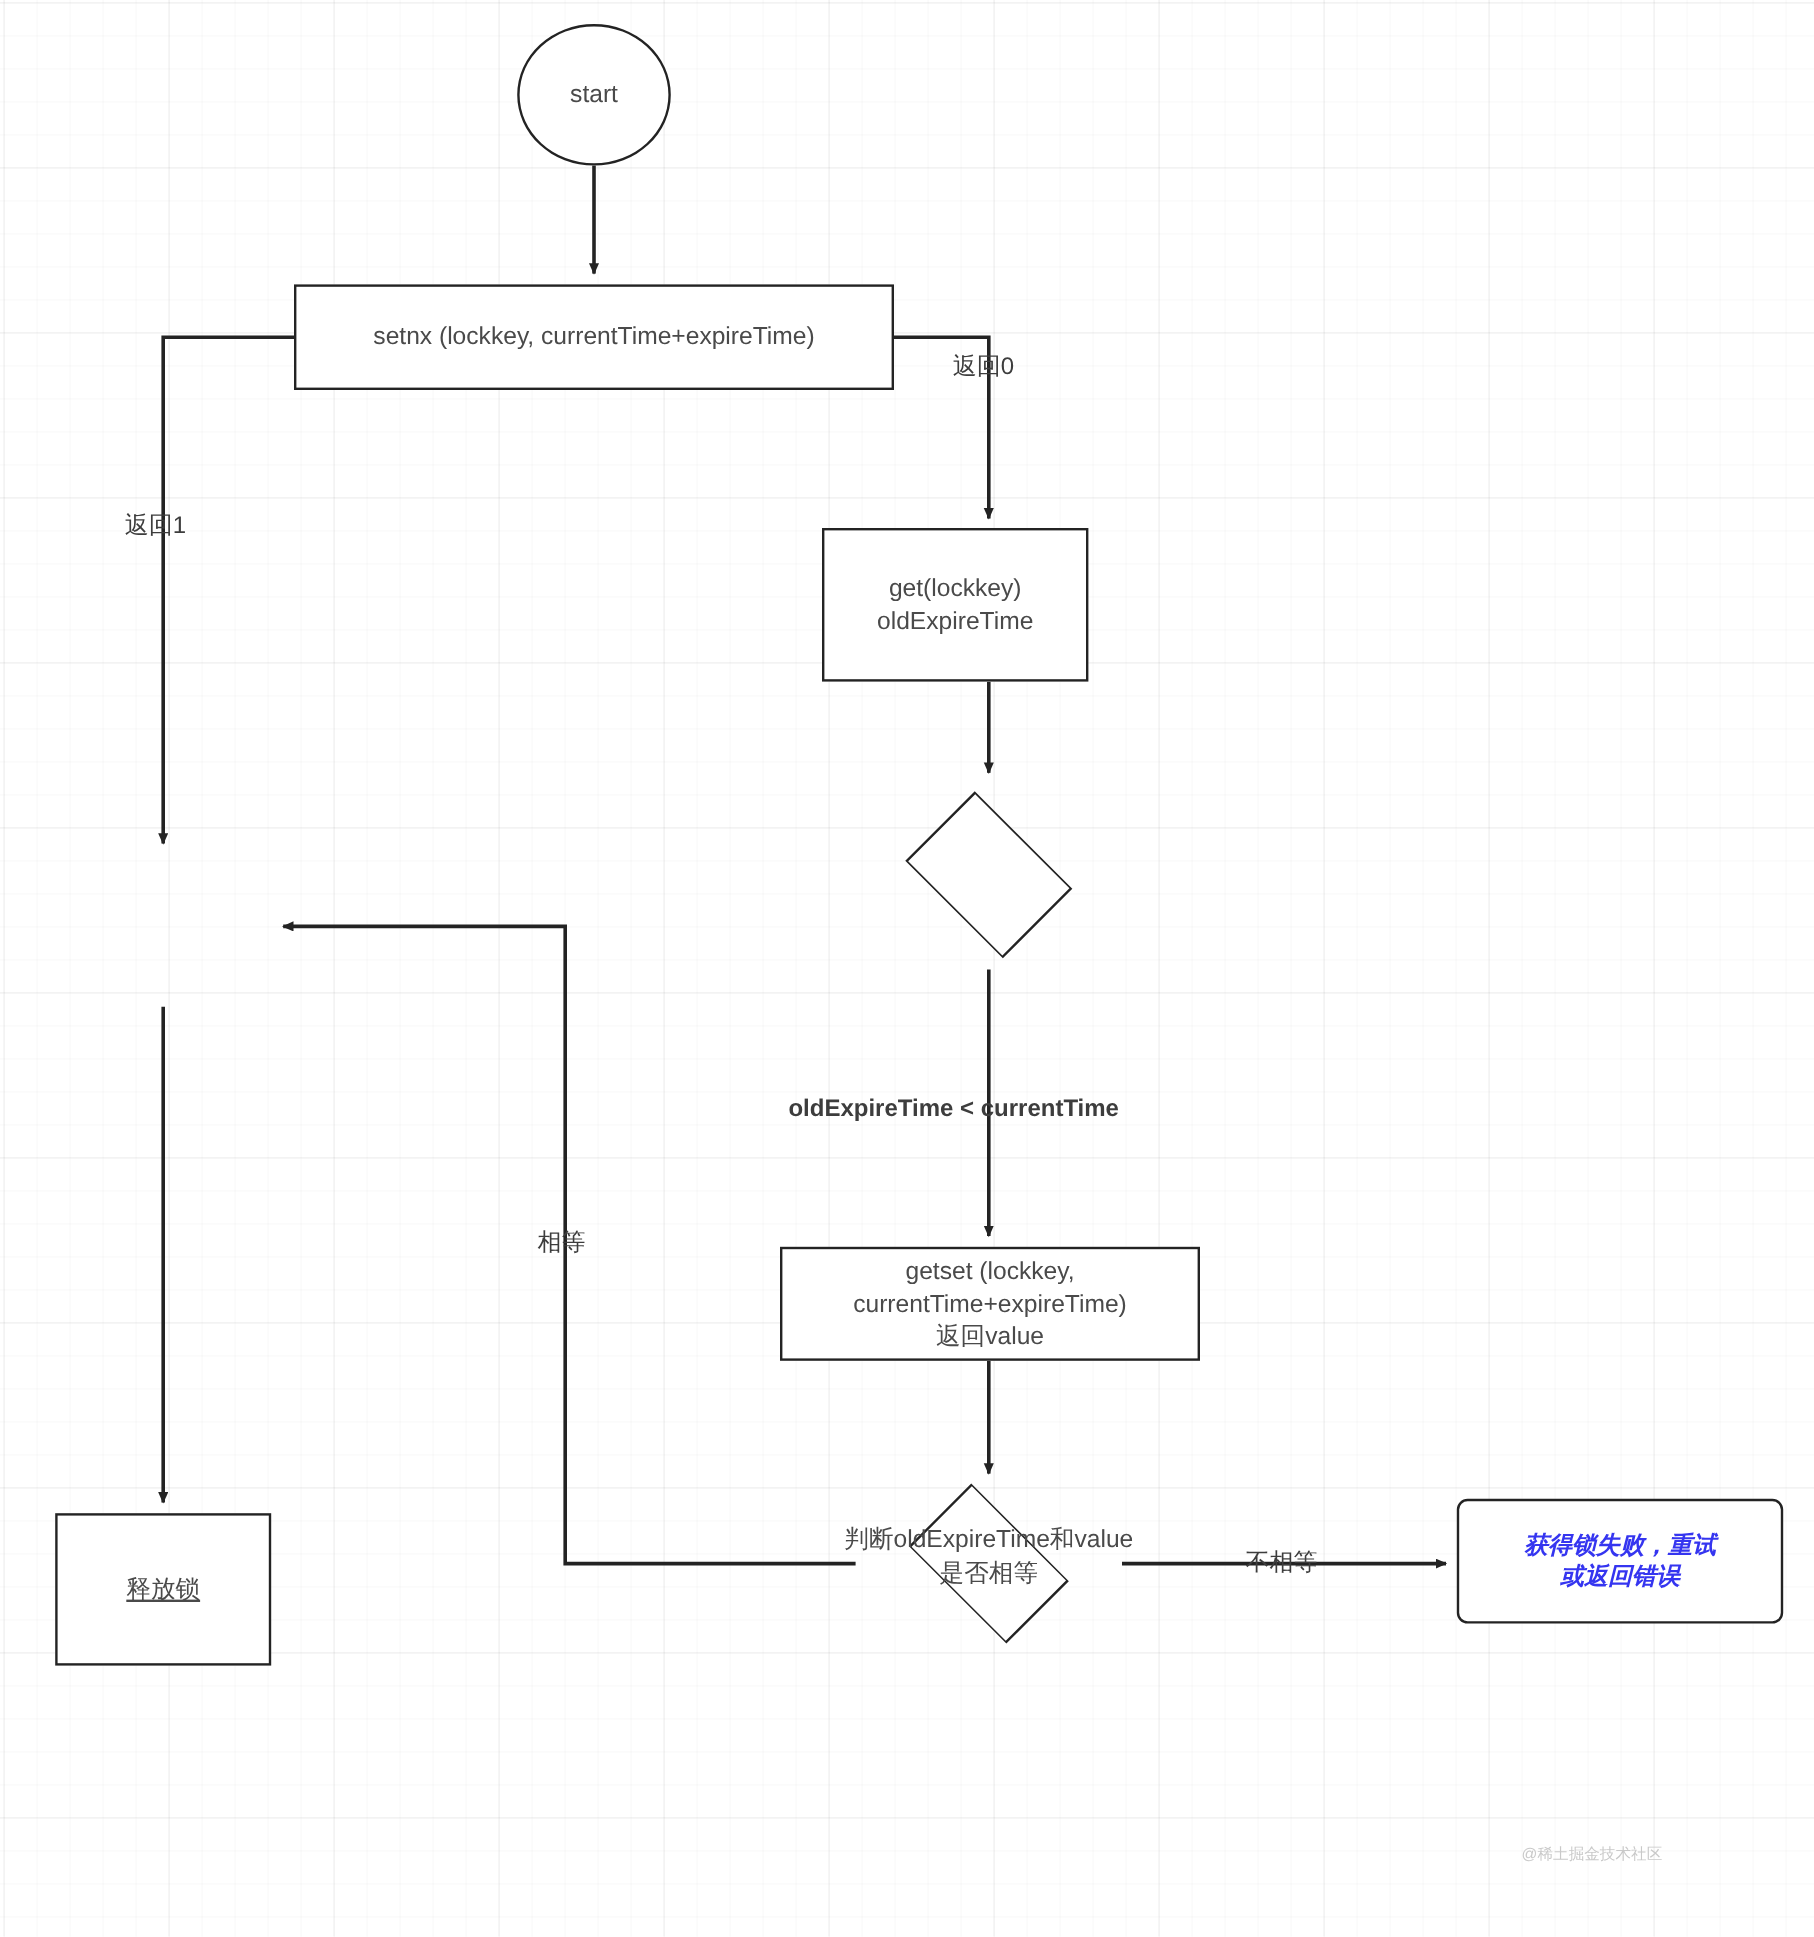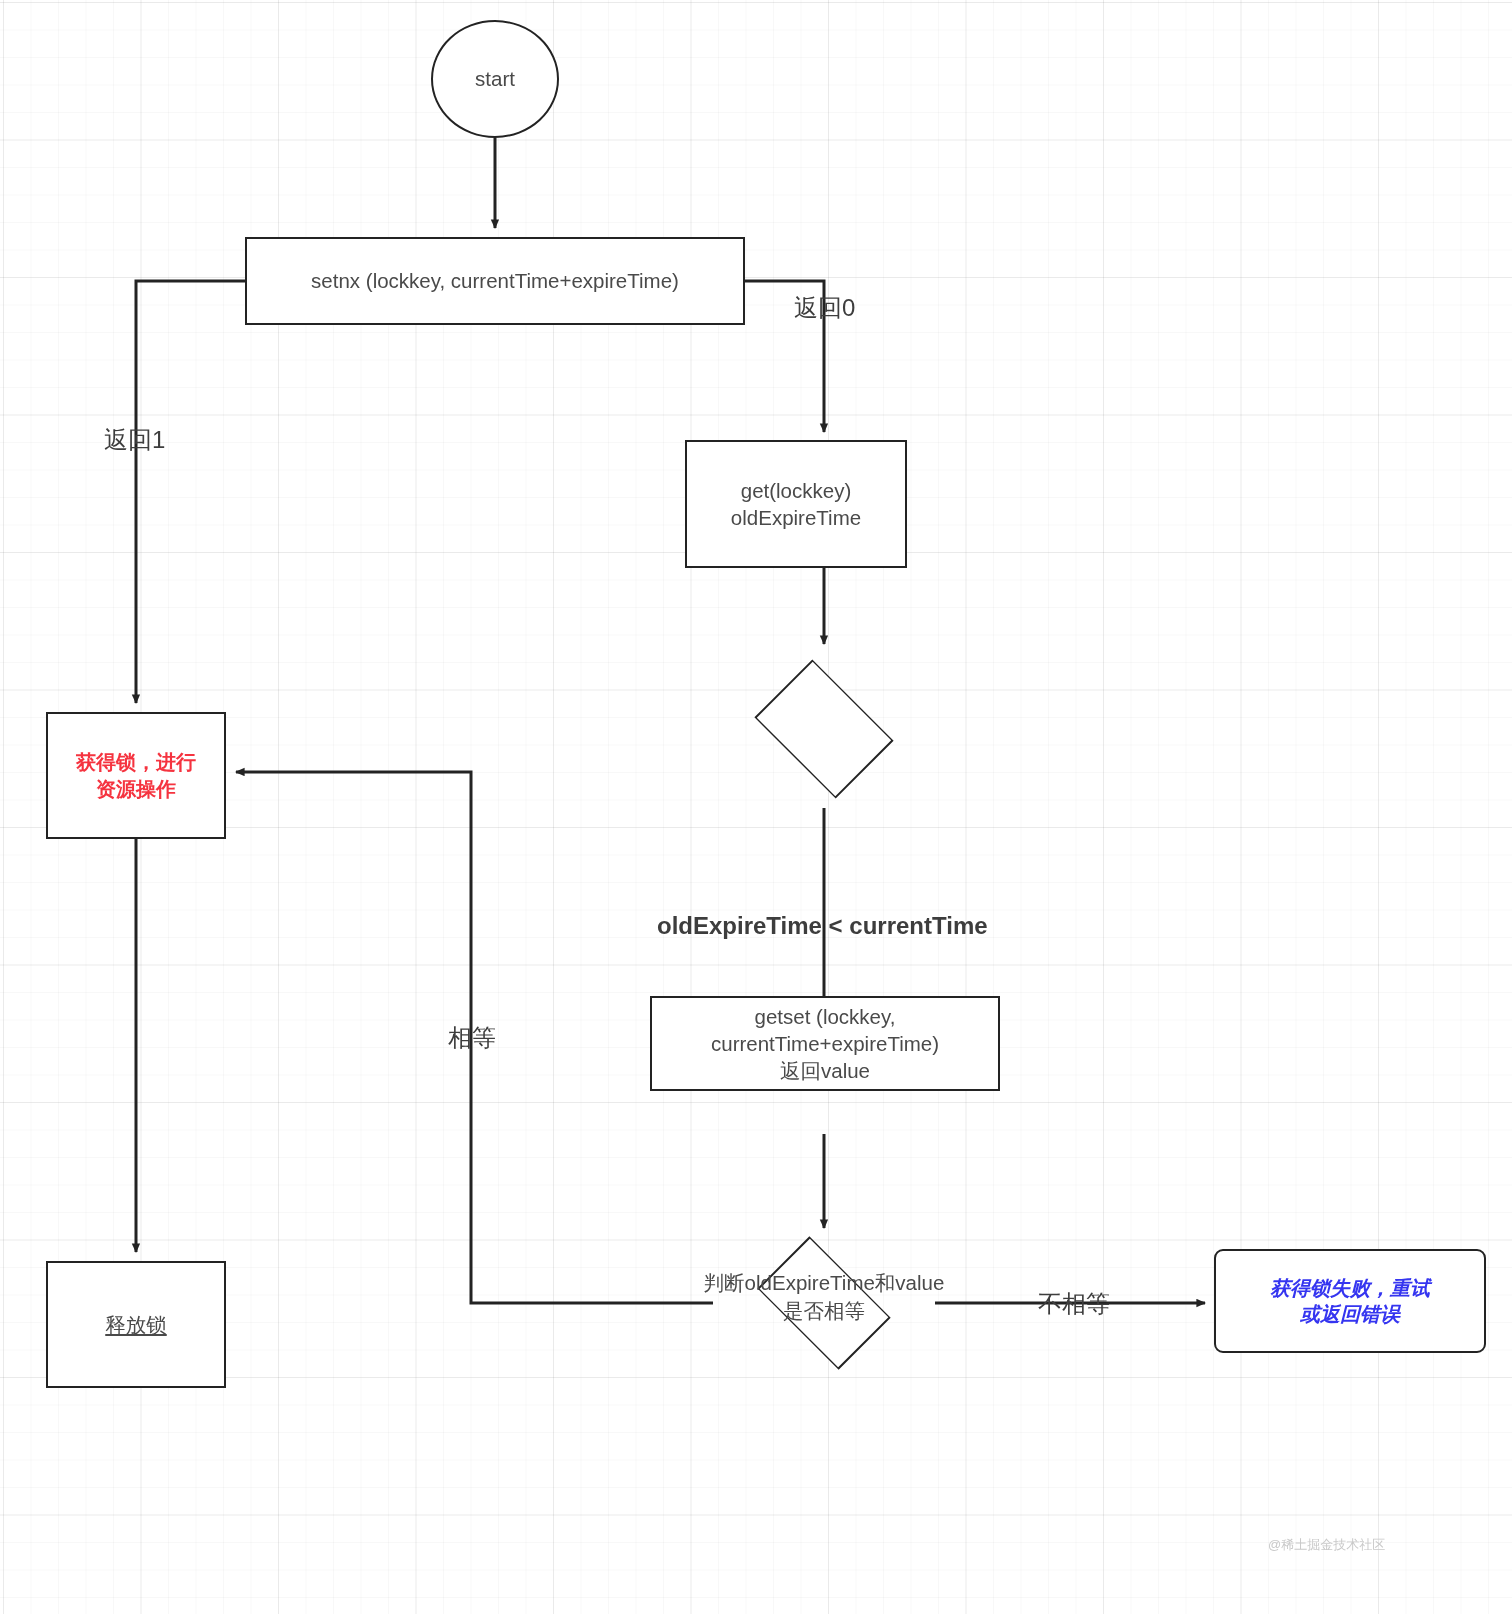--- a/index.html
+++ b/index.html
@@ -80,21 +80,21 @@
     font-size: 20.5px;
     line-height: 1.35;
     white-space: nowrap;
     z-index: 4;
   }
   .diamond-label .wide { white-space: nowrap; }
 
   .edge-label {
     position: absolute;
     color: #3d3d3d;
-    font-size: 24px;
+    font-size: 20px;
     line-height: 1.2;
     white-space: nowrap;
     background: transparent;
     z-index: 5;
   }
   .watermark {
     position: absolute;
     color: #c9c9c9;
     font-size: 13px;
     white-space: nowrap;
@@ -136,43 +136,37 @@
   </svg>
 
   <div class="node circle" style="left:431px; top:20px; width:128px; height:118px;">
     <span>start</span>
   </div>
 
   <div class="node" style="left:245px; top:237px; width:500px; height:88px;align-items:center;">
     <span>setnx (lockkey, currentTime+expireTime)</span>
   </div>
 
-  <div class="node red-text" style="left:46px; top:712px; width:180px; height:127px;">
-    <span>
-      <span class="lbl-line">获得锁，进行</span>
-      <span class="lbl-line">资源操作</span>
-    </span>
-  </div>
 
   <div class="node" style="left:46px; top:1261px; width:180px; height:127px;text-decoration:underline;">
     <span>释放锁</span>
   </div>
 
   <div class="node" style="left:685px; top:440px; width:222px; height:128px;">
     <span>
       <span class="lbl-line">get(lockkey)</span>
       <span class="lbl-line">oldExpireTime</span>
     </span>
   </div>
 
   <div class="diamond-wrap" style="left:713px; top:650px; width:222px; height:158px;">
     <div class="diamond-shape" style="width:111px; height:111px; transform:translate(-50%,-50%) rotate(45deg) scale(1.0,0.712);"></div>
   </div>
 
-  <div class="node" style="left:650px; top:996px; width:350px; height:95px;">
+  <div class="node" style="left:650px; top:1039px; width:350px; height:95px;">
     <span>
       <span class="lbl-line">getset (lockkey,</span>
       <span class="lbl-line">currentTime+expireTime)</span>
       <span class="lbl-line">返回value</span>
     </span>
   </div>
 
   <div class="diamond-wrap" style="left:713px; top:1232px; width:222px; height:142px;">
     <div class="diamond-shape" style="width:111px; height:111px; transform:translate(-50%,-50%) rotate(45deg) scale(1.0,0.64);"></div>
     <div class="diamond-label" style="top:46%;">

